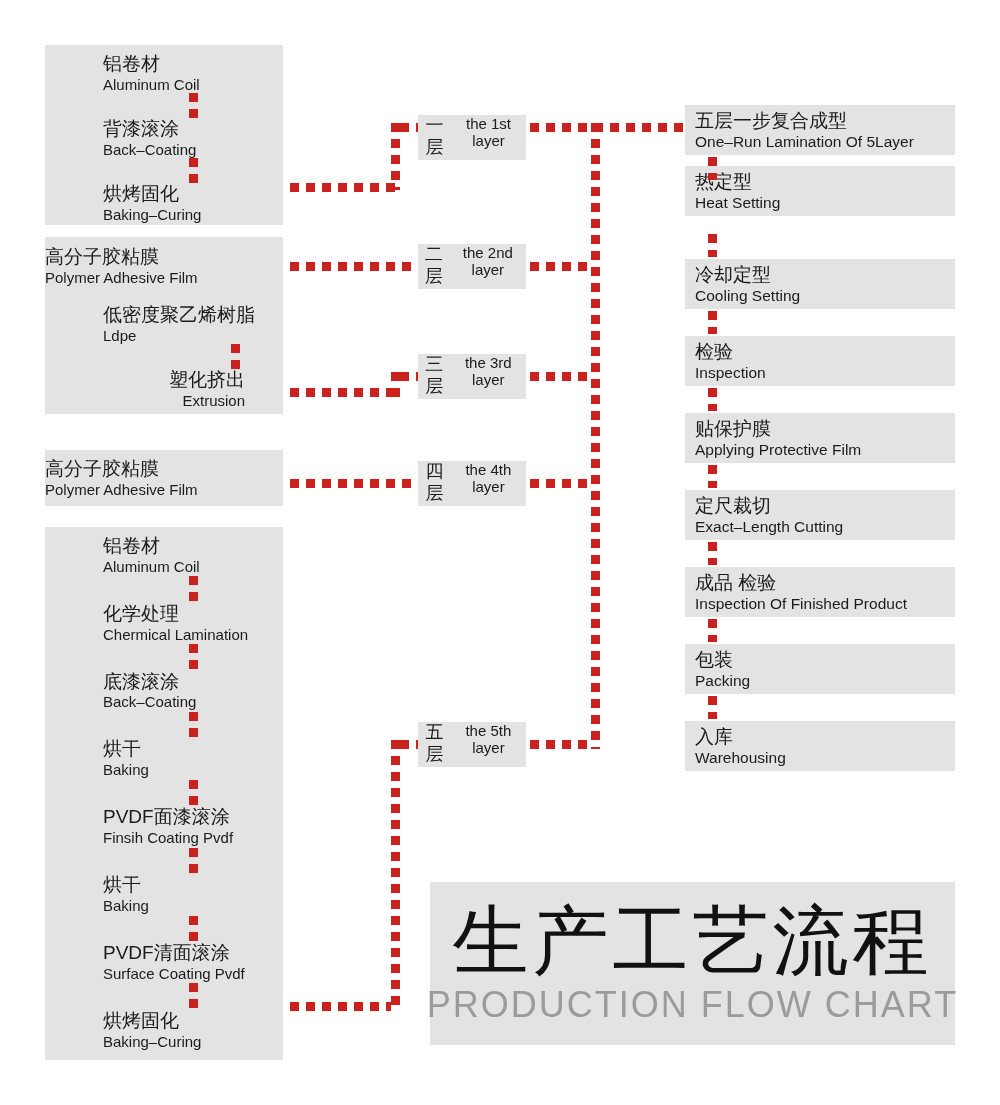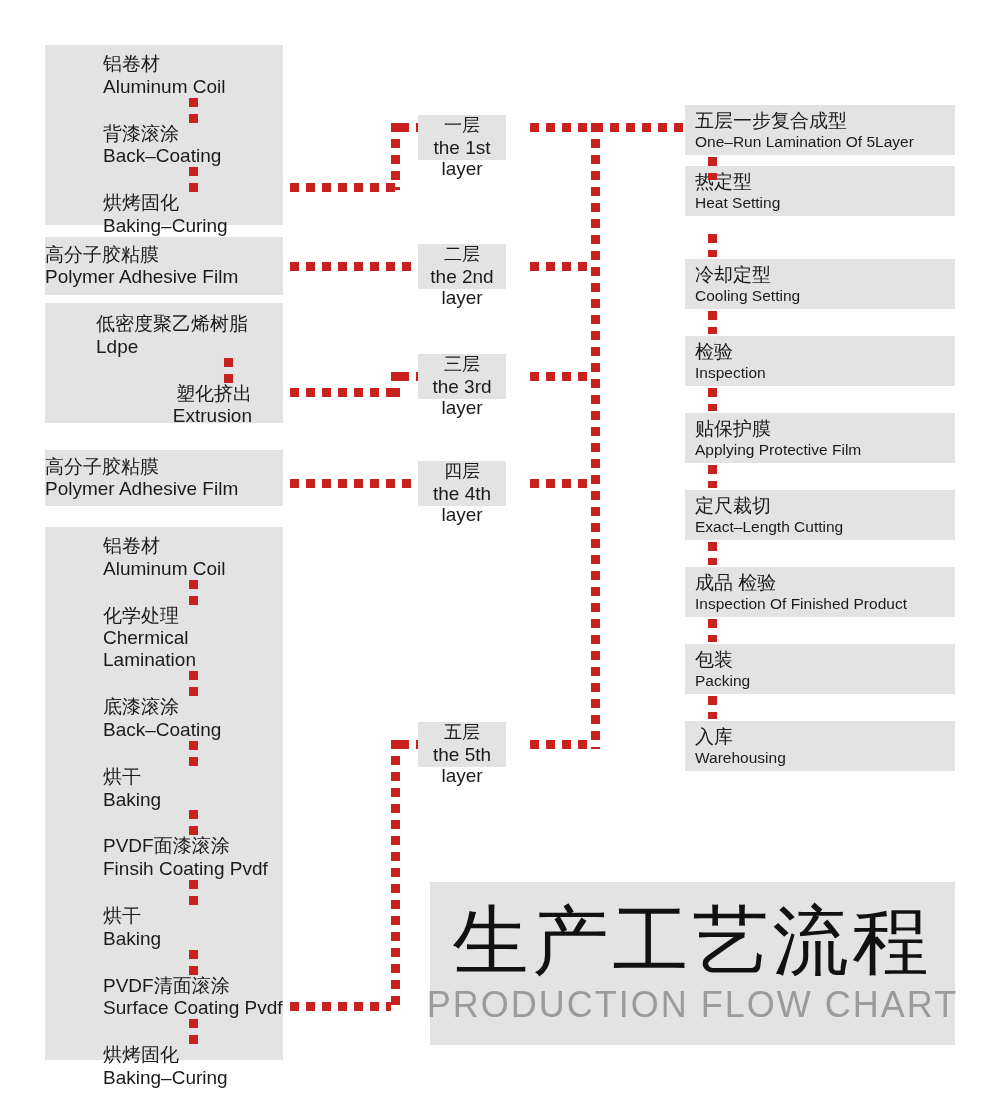--- a/index.html
+++ b/index.html
@@ -9,38 +9,38 @@
     --title-gray:#9b9b9b;
   }
   *{margin:0;padding:0;box-sizing:border-box}
   body{background:#fff;font-family:"Liberation Sans","DejaVu Sans",sans-serif;color:var(--ink)}
   .canvas{position:relative;width:1000px;height:1105px;background:#fff;overflow:hidden}
 
   
   .gbox{position:absolute;left:45px;width:238px;background:var(--box);display:flex;flex-direction:column}
   .g1{top:45px;height:180px;justify-content:space-between;padding:8px 0 8px 58px}
   .g2{top:237px;height:58px;justify-content:center}
-  .g3{top:303px;height:120px;justify-content:space-between;padding:10px 9px}
+  .g3{top:294px;height:120px;justify-content:space-between;padding:10px 16px}
   .g4{top:450px;height:56px;justify-content:center}
   .g5{top:527px;height:533px;justify-content:space-between;padding:8px 0 10px 58px}
 
   .step{}
   .zh{display:block;font-size:19px;line-height:1.2;color:var(--ink)}
-  .en{display:block;font-size:19px;line-height:1.15;color:var(--ink)}
+  .en{display:block;font-size:15px;line-height:1.15;color:var(--ink)}
   .s-left{text-align:left;padding-left:42px}
   .s-right{text-align:right;padding-right:22px}
 
   
   .vconn{width:9px;height:25px;align-self:center;flex:none;
     background:repeating-linear-gradient(to bottom,var(--red) 0 9px,transparent 9px 16px)}
   .g3 .vconn{align-self:flex-start;margin-left:170px}
 
   
-  .layer{position:absolute;left:418px;width:88px;height:45px;background:var(--box);
-    display:flex;flex-direction:column;text-align:center}
+  .layer{position:absolute;left:418px;width:108px;height:45px;background:var(--box);
+    display:flex;flex-direction:row;justify-content:center;text-align:center}
   .layer .zh{font-size:18px}
   .l1{top:115px}.l2{top:244px}.l3{top:354px}.l4{top:461px}.l5{top:722px}
 
   
   .rbox{position:absolute;left:685px;width:270px;height:50px;background:var(--box);padding:4px 0 0 10px}
   .rbox .zh{font-size:19px;line-height:1.25}
   .rbox .en{font-size:15.5px;line-height:1.2}
   .r0{top:105px}.r1{top:166px}.r2{top:259px}.r3{top:336px}.r4{top:413px}
   .r5{top:490px}.r6{top:567px}.r7{top:644px}.r8{top:721px}
 

